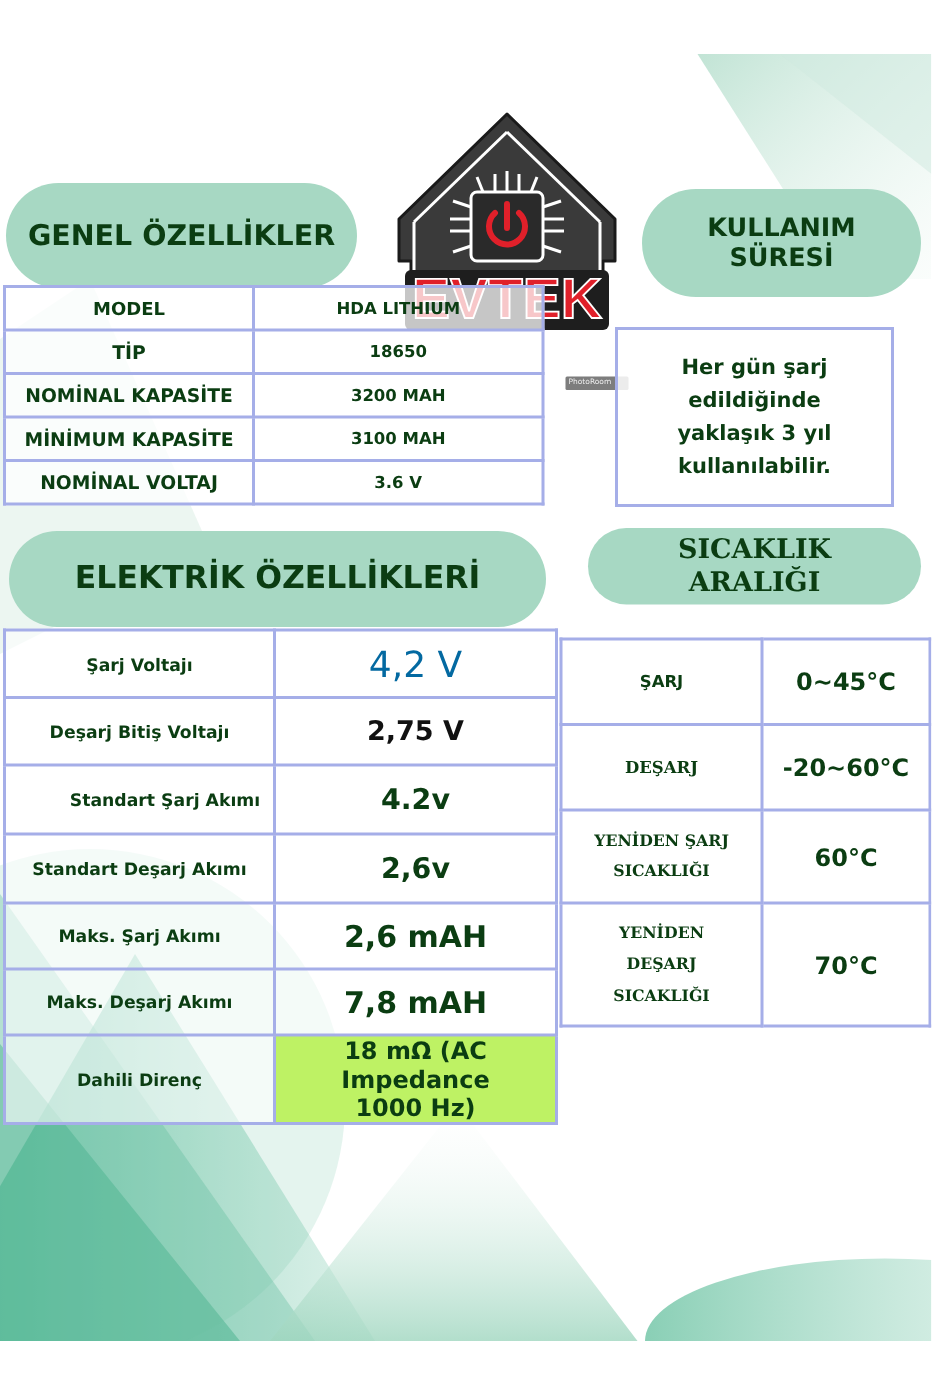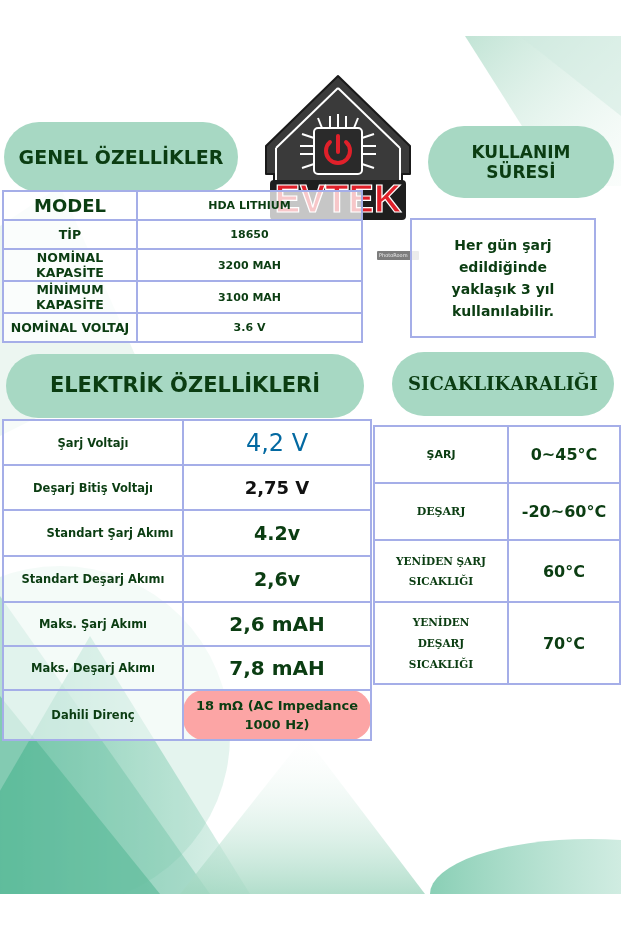--- a/index.html
+++ b/index.html
@@ -103,21 +103,21 @@
     <text x="76" y="138" text-anchor="middle" font-family="'Liberation Sans', sans-serif" font-weight="bold" font-size="38" fill="#e0202a" stroke="#ffffff" stroke-width="1.2">EVTEK</text>
   </svg>
 
   <div class="pill" style="left:4px; top:86px; width:234px; height:70px; font-size:19px;">
     <span>GENEL ÖZELLİKLER</span>
   </div>
 
   <table class="spec" style="left:2px; top:154px; width:361px; background:rgba(255,255,255,0.75);">
     <tbody>
       <tr style="height:29px;">
-        <td style="width:134px; font-size:18px;">MODEL</td>
+        <td style="width:166px; font-size:12px;">MODEL</td>
         <td style="font-size:11px;">HDA LITHIUM</td>
       </tr>
       <tr style="height:29px;">
         <td style="font-size:12.5px;">TİP</td>
         <td style="font-size:11px;">18650</td>
       </tr>
       <tr style="height:29px;">
         <td style="font-size:12.5px;">NOMİNAL KAPASİTE</td>
         <td style="font-size:11px;">3200 MAH</td>
       </tr>
@@ -171,29 +171,29 @@
       <tr style="height:44px;">
         <td style="font-size:11.5px;">Maks. Şarj Akımı</td>
         <td style="font-size:20px; font-weight:700;">2,6 mAH</td>
       </tr>
       <tr style="height:44px;">
         <td style="font-size:11.5px;">Maks. Deşarj Akımı</td>
         <td style="font-size:20px; font-weight:900;">7,8 mAH</td>
       </tr>
       <tr style="height:50px;">
         <td style="font-size:11.5px;margin-top:32px;">Dahili Direnç</td>
-        <td style="font-size:13px; line-height:19px; background:#fca5a5;border-radius:21px;">
+        <td style="font-size:16px; line-height:19px; background:#bef264;">
           <div>18 mΩ (AC Impedance</div>
           <div>1000 Hz)</div>
         </td>
       </tr>
     </tbody>
   </table>
 
-  <div class="pill" style="left:392px; top:316px; width:222px; height:64px; font-size:18px; flex-direction:row; font-family:'DejaVu Serif', serif;">
+  <div class="pill" style="left:392px; top:316px; width:222px; height:51px; font-size:18px; flex-direction:column; font-family:'DejaVu Serif', serif;">
     <span>SICAKLIK</span>
     <span>ARALIĞI</span>
   </div>
 
   <table class="spec" style="left:373px; top:389px; width:248px; background:#ffffff;">
     <tbody>
       <tr style="height:57px;">
         <td style="width:134px; font-size:11px;">
           <div>ŞARJ</div>
         </td>

